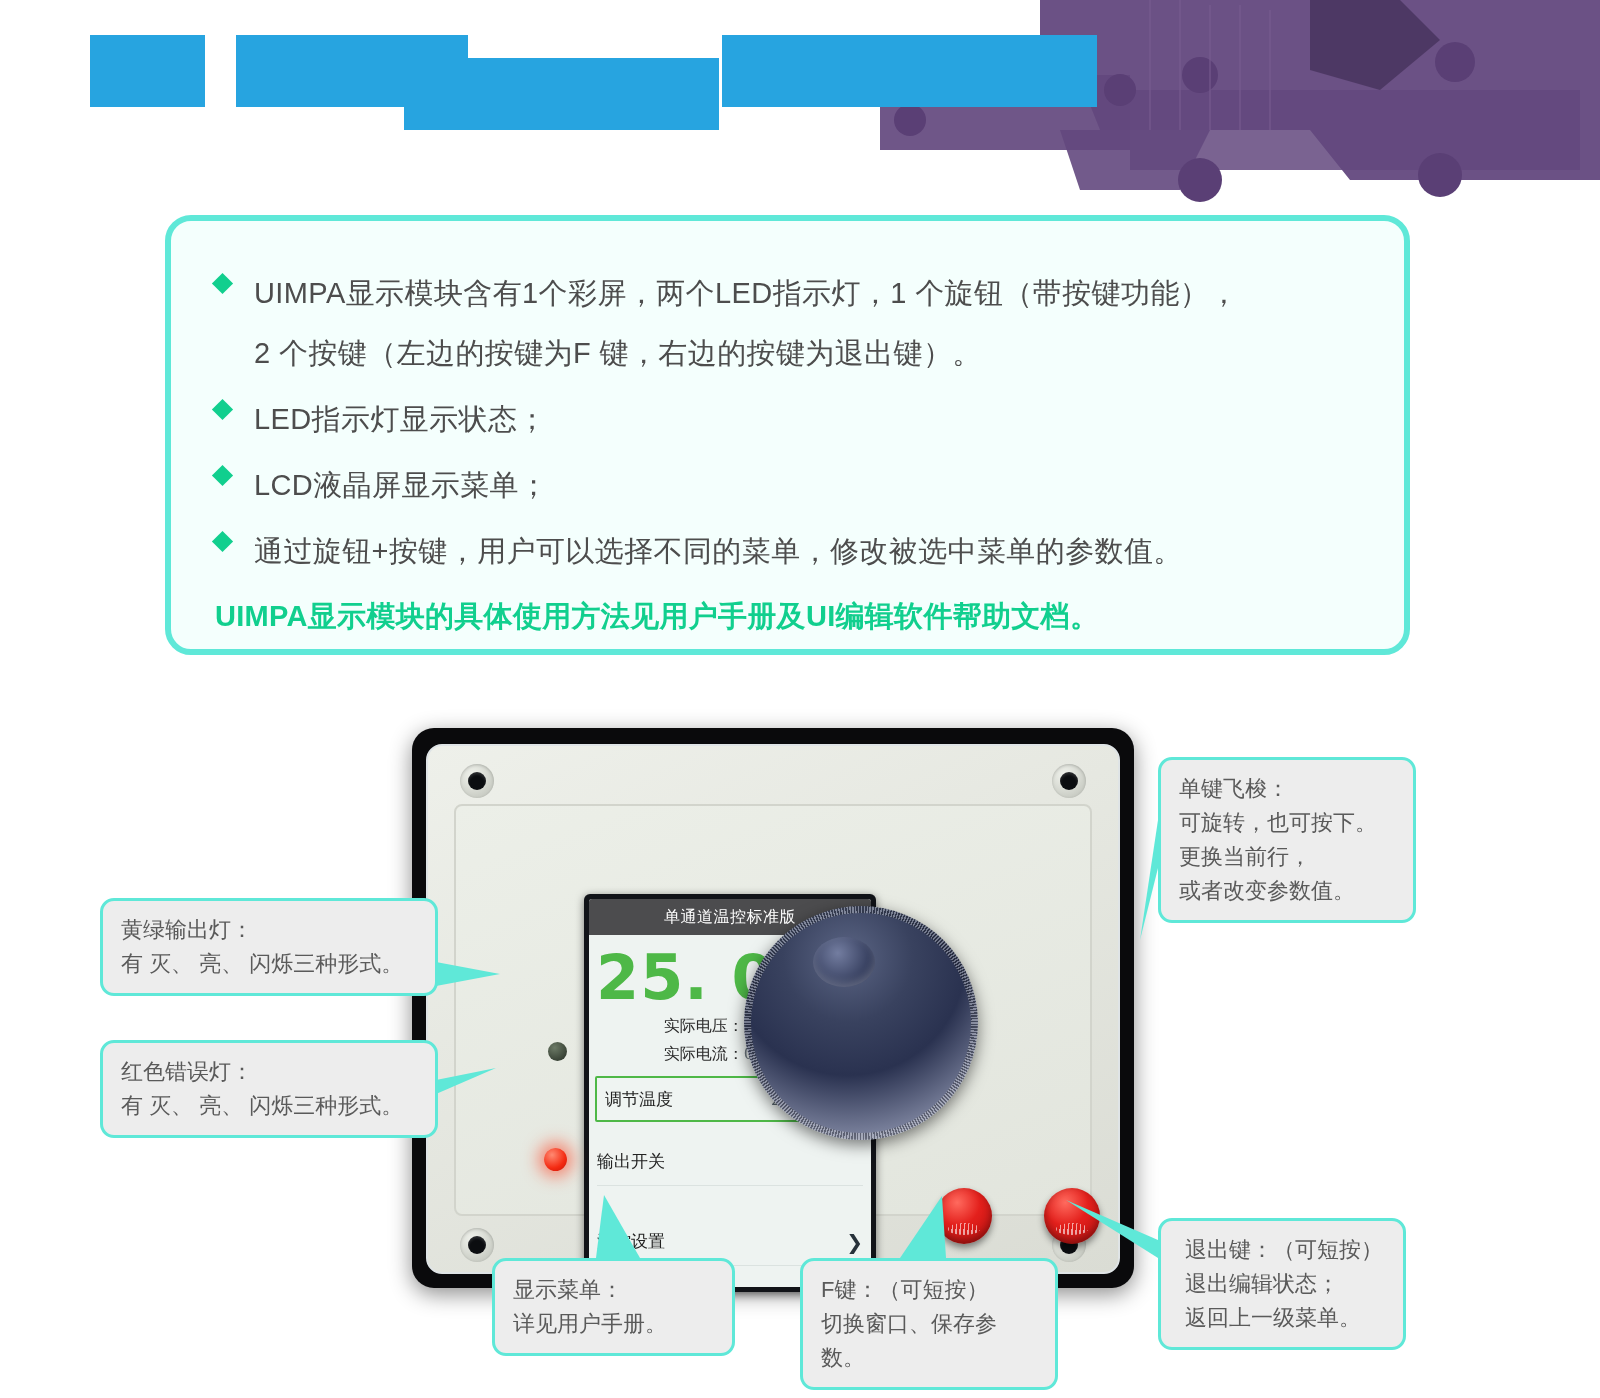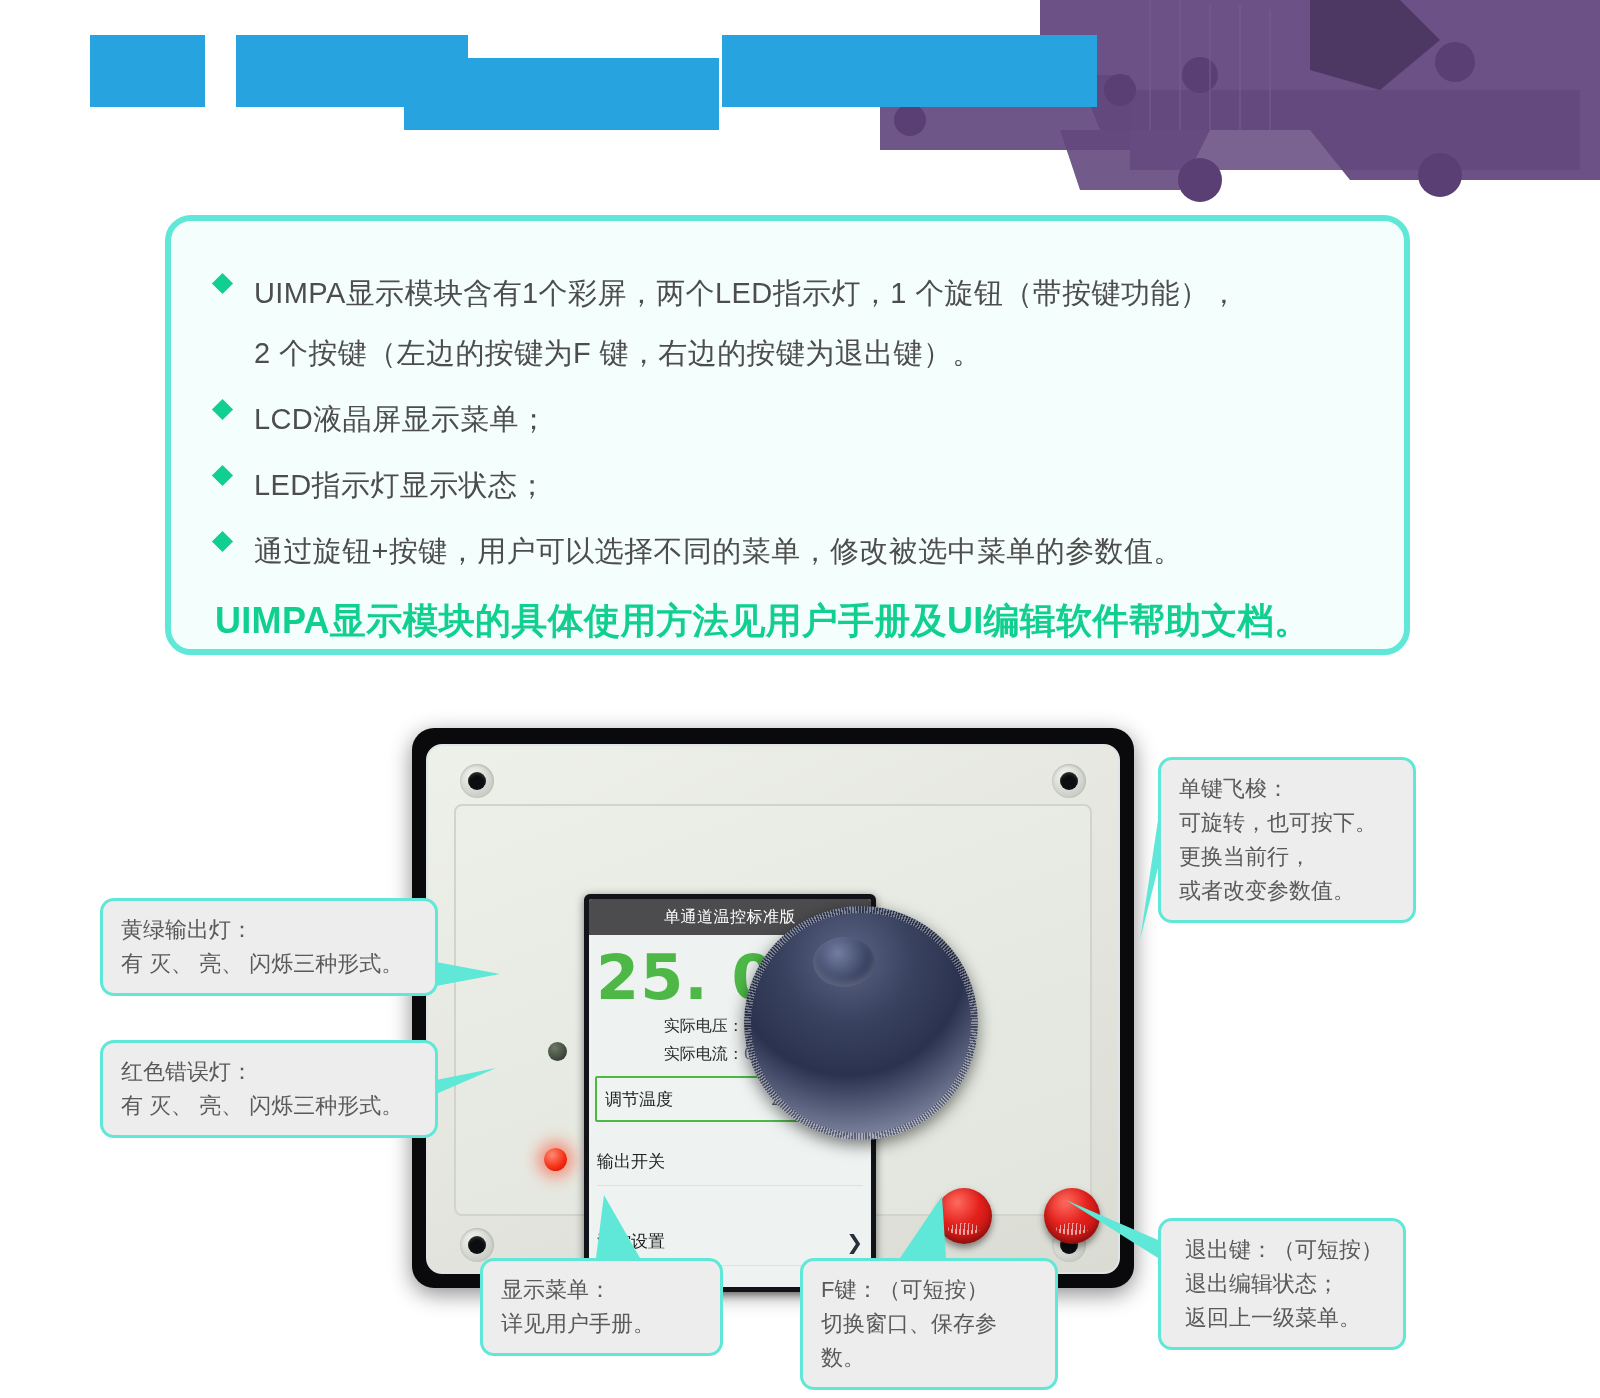--- a/index.html
+++ b/index.html
@@ -31,21 +31,21 @@
   .diamond{
     width:15px;height:15px;background:#11cf8e;
     transform:rotate(45deg);flex:0 0 auto;margin-top:13px;margin-right:24px;
   }
   .bullet-text{
     font-size:29px;color:#4d4d4d;line-height:60px;letter-spacing:.4px;
   }
   #bullet-list{padding:42px 0 0 44px;}
   .bullet-item{margin-bottom:6px;}
   #highlight-line{
-    margin:16px 0 0 44px;font-size:36px;color:#11cf8e;font-weight:bold;
+    margin:16px 0 0 44px;font-size:29px;color:#11cf8e;font-weight:bold;
     letter-spacing:.3px;
   }
 
   
   #device{
     position:absolute;left:412px;top:728px;width:722px;height:560px;
     border-radius:22px;
     background:#0a0a0c;
     box-shadow:0 6px 22px rgba(0,0,0,.45);
   }
@@ -165,21 +165,21 @@
 
   
   .callout{
     position:absolute;background:#ededed;border:3px solid #5fe8d8;border-radius:14px;
     padding:12px 18px;box-sizing:border-box;color:#5a5a5a;font-size:22px;line-height:34px;
     white-space:pre-line;
   }
   #callout-green-led{left:100px;top:898px;width:338px;}
   #callout-red-led{left:100px;top:1040px;width:338px;}
   #callout-knob{left:1158px;top:757px;width:258px;}
-  #callout-menu{left:480px;top:1258px;width:243px;}
+  #callout-menu{left:492px;top:1258px;width:243px;}
   #callout-fkey{left:800px;top:1258px;width:258px;}
   #callout-exit{left:1158px;top:1218px;width:248px;padding-left:24px;}
 
   #leader-svg{position:absolute;left:0;top:0;width:1600px;height:1398px;pointer-events:none;}
 </style>
 </head>
 <body>
 
 <div id="top-decor">
   <svg id="purple-graphic" viewBox="0 0 720 240" preserveAspectRatio="none">
@@ -215,25 +215,25 @@
 
 <div id="info-card">
   <div id="bullet-list">
     <div class="bullet-row bullet-item">
       <span class="diamond"></span>
       <span class="bullet-text" style="white-space:pre-line">UIMPA显示模块含有1个彩屏，两个LED指示灯，1 个旋钮（带按键功能），
 2 个按键（左边的按键为F 键，右边的按键为退出键）。</span>
     </div>
     <div class="bullet-row bullet-item">
       <span class="diamond"></span>
-      <span class="bullet-text">LCD液晶屏显示菜单；</span>
+      <span class="bullet-text">LED指示灯显示状态；</span>
     </div>
     <div class="bullet-row bullet-item">
       <span class="diamond"></span>
-      <span class="bullet-text">LED指示灯显示状态；</span>
+      <span class="bullet-text">LCD液晶屏显示菜单；</span>
     </div>
     <div class="bullet-row bullet-item">
       <span class="diamond"></span>
       <span class="bullet-text">通过旋钮+按键，用户可以选择不同的菜单，修改被选中菜单的参数值。</span>
     </div>
   </div>
   <div id="highlight-line">UIMPA显示模块的具体使用方法见用户手册及UI编辑软件帮助文档。</div>
 </div>
 
 <div id="device">

